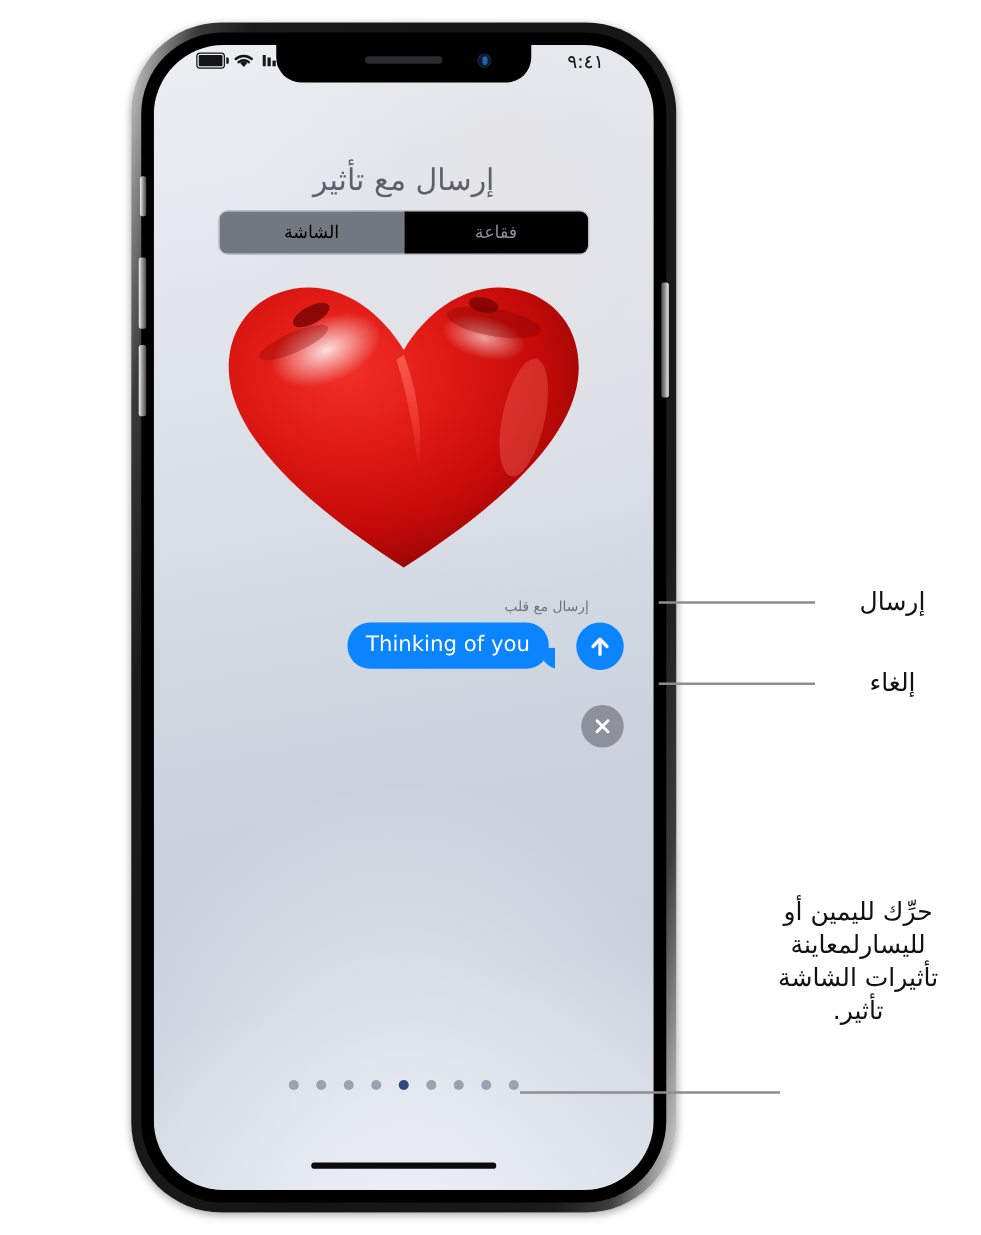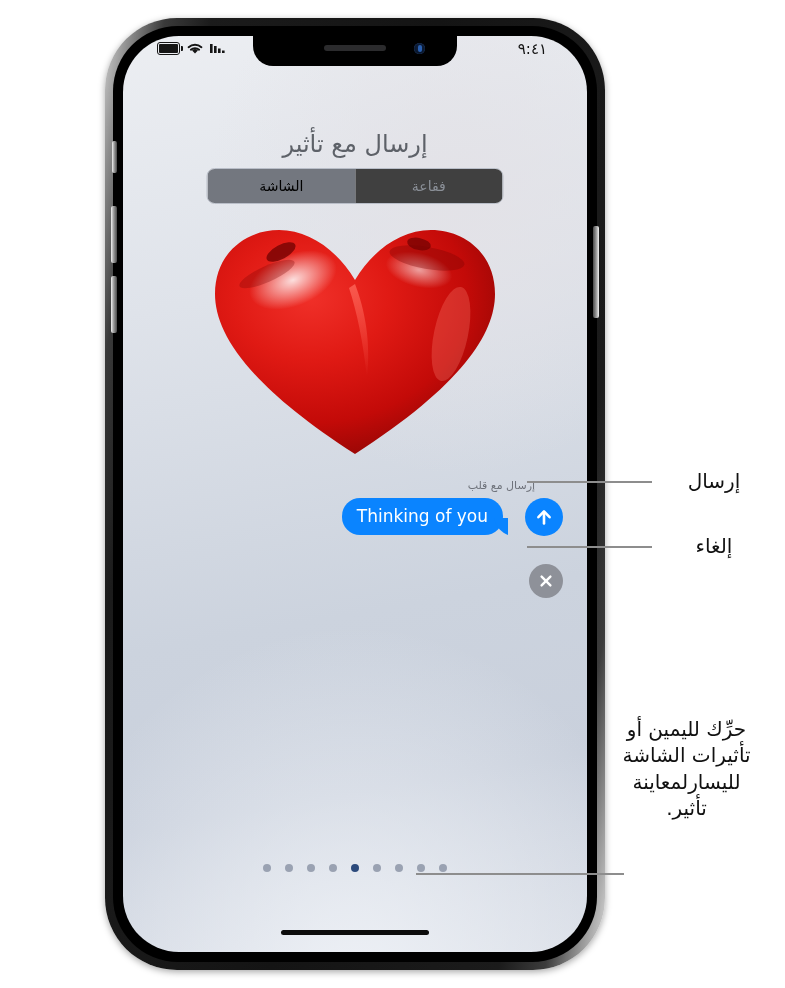--- a/index.html
+++ b/index.html
@@ -4,21 +4,21 @@
 <style>
   html,body{margin:0;padding:0;}
   body{
     width:785px;height:988px;
     background:#ffffff;
     font-family:"DejaVu Sans","Liberation Sans",sans-serif;
     overflow:hidden;position:relative;
   }
   
   #phone{
-    position:absolute;left:105px;top:18px;width:500px;height:952px;
+    position:absolute;left:105px;top:18px;width:436px;height:952px;
     border-radius:72px;
     background:linear-gradient(100deg,#d8d8d8 0%,#8e8e8e 4%,#3a3a3a 9%,#1b1b1b 16%,#141414 50%,#1b1b1b 84%,#3c3c3c 91%,#9a9a9a 96%,#e2e2e2 100%);
     box-shadow:0 2px 7px rgba(0,0,0,.35);
   }
   #phone-inner{
     position:absolute;left:8px;top:8px;right:8px;bottom:8px;
     border-radius:65px;background:#000;
   }
   #screen{
     position:absolute;left:10px;top:10px;right:10px;bottom:10px;
@@ -66,21 +66,21 @@
     font-size:24px;color:#5d6168;direction:rtl;
   }
   #segmented{
     position:absolute;top:132px;left:50%;transform:translateX(-50%);
     width:295px;height:34px;display:flex;flex-direction:row;
     border-radius:8px;overflow:hidden;
     border:1px solid #b9bec8;background:#eef0f4;
   }
   .seg{flex:1;display:flex;align-items:center;justify-content:center;font-size:14px;direction:rtl;}
   .seg.active{background:#73777f;color:#000000;}
-  .seg.inactive{color:#8b9098;background:#404040;}
+  .seg.inactive{color:#8b9098;background:#000000;}
   
   #heart-wrap{position:absolute;top:182px;left:50%;transform:translateX(-50%);width:300px;height:250px;}
   #heart{position:absolute;left:0;top:0;width:300px;height:250px;}
   
   #sublabel{
     position:absolute;top:443px;right:52px;font-size:11px;color:#6e727a;direction:rtl;margin-left:37px;
   }
   
   #bubble{
     position:absolute;top:462px;right:84px;
@@ -233,16 +233,16 @@
 
 <div class="leader" style="left:527px;top:481px;width:125px;"></div>
 <div class="callout-label" style="right:16px;top:468px;width:110px;">إرسال</div>
 
 <div class="leader" style="left:527px;top:546px;width:125px;"></div>
 <div class="callout-label" style="right:16px;top:533px;width:110px;">إلغاء</div>
 
 <div class="leader" style="left:416px;top:873px;width:208px;"></div>
 <div class="callout-label" style="right:16px;top:716px;width:165px;">
   <div>حرِّك لليمين أو</div>
+  <div>لليسارلمعاينة</div>
   <div>تأثيرات الشاشة</div>
-  <div>لليسارلمعاينة</div>
   <div>تأثير.</div>
 </div>
 
 </body></html>

